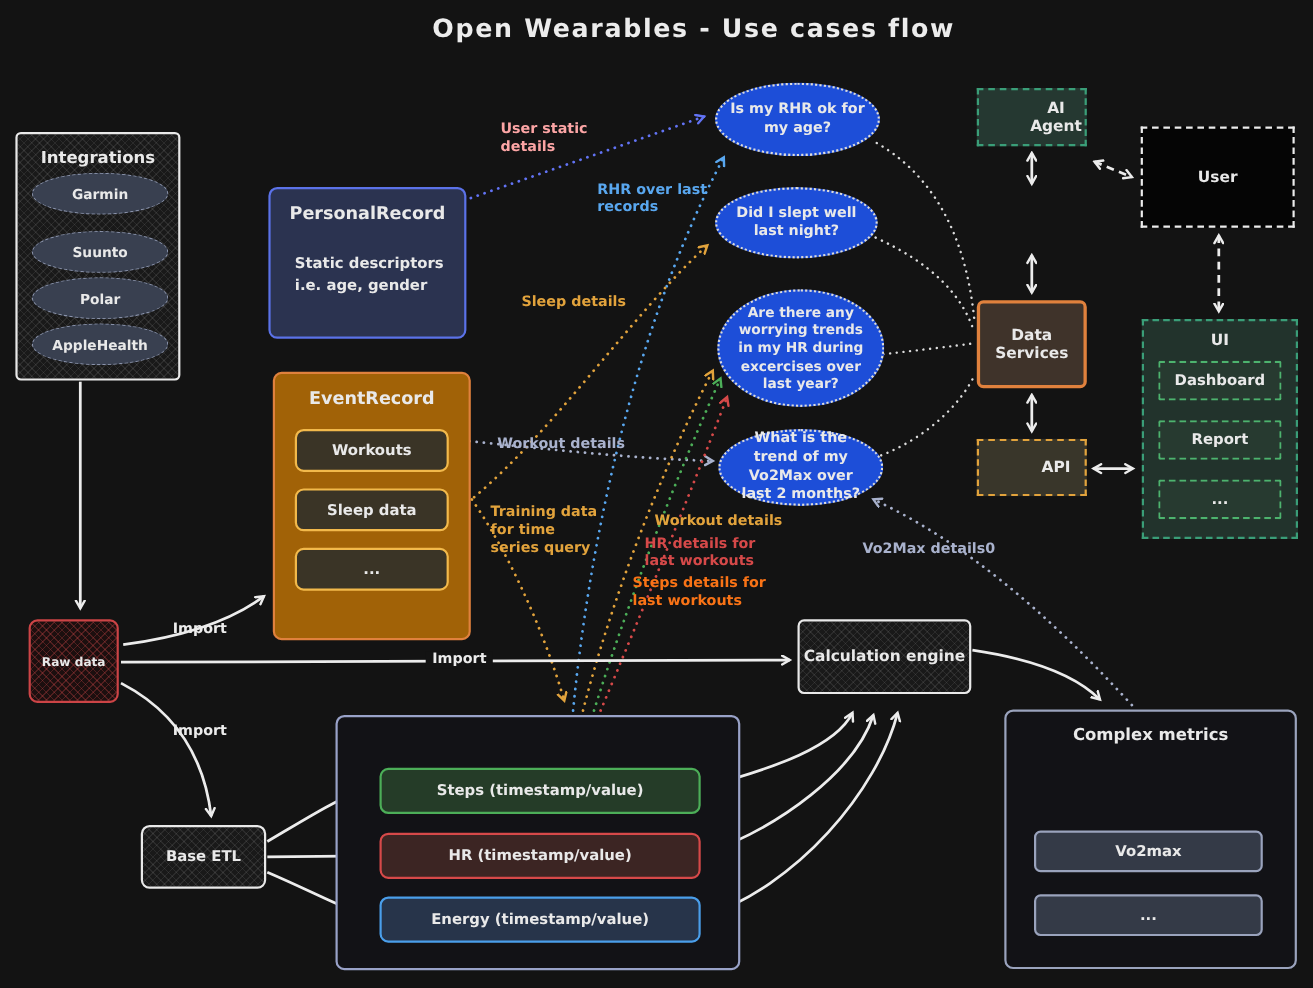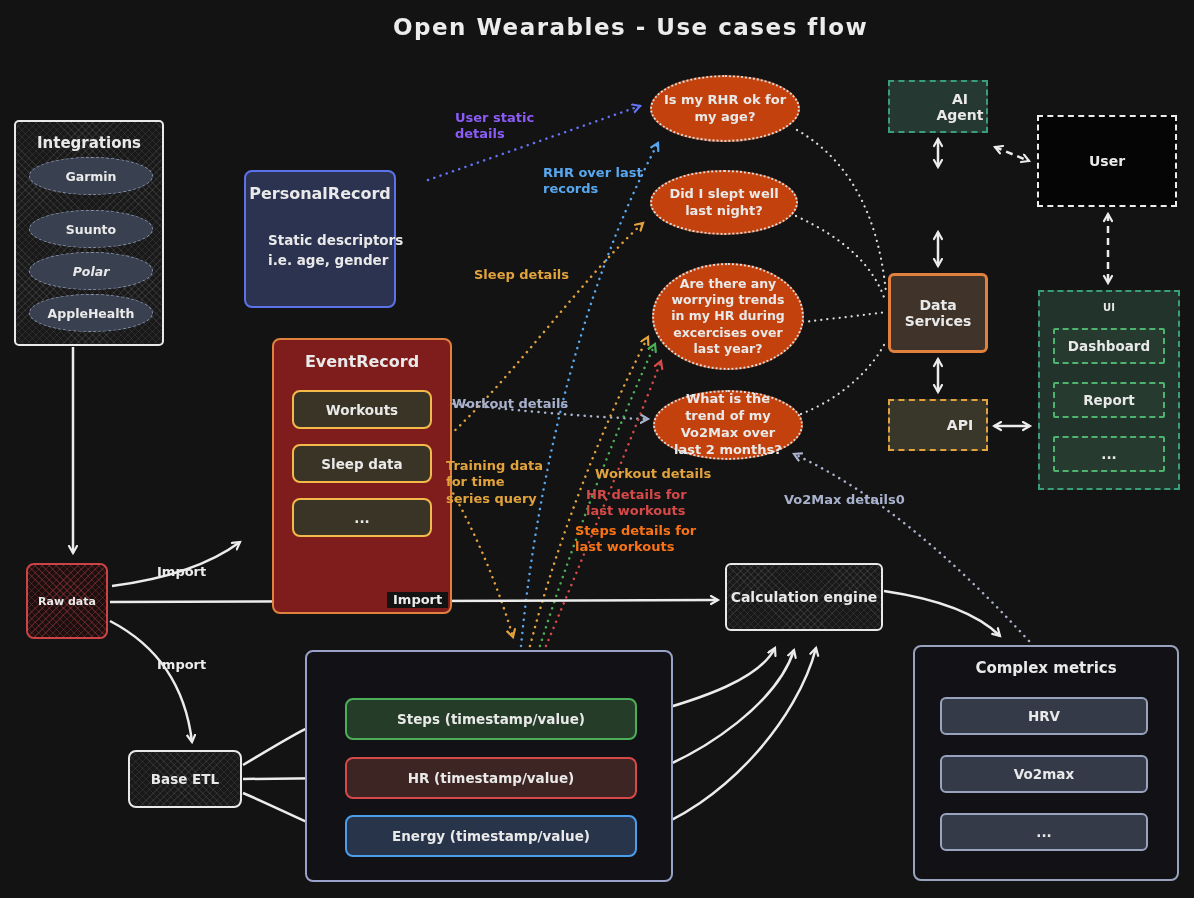--- a/index.html
+++ b/index.html
@@ -11,21 +11,21 @@
   .lbl{z-index:3;position:absolute;font-size:13px;line-height:1.25;}
   .title{z-index:3;font-size:23px;letter-spacing:1.5px;color:#ececec;white-space:nowrap;}
   .hatch{background-color:#191919;
     background-image:repeating-linear-gradient(45deg,rgba(255,255,255,.08) 0 1px,transparent 1px 5px),
                      repeating-linear-gradient(-45deg,rgba(255,255,255,.08) 0 1px,transparent 1px 5px);}
   .hatch-red{background-color:#1c0f0f;
     background-image:repeating-linear-gradient(45deg,rgba(214,73,74,.28) 0 1px,transparent 1px 5px),
                      repeating-linear-gradient(-45deg,rgba(214,73,74,.28) 0 1px,transparent 1px 5px);}
   .boxtitle{position:absolute;left:0;right:0;text-align:center;font-size:15px;}
   .cfix{display:flex;align-items:center;justify-content:center;text-align:center;}
-  .ellipse{border:2px dotted #dcdcdc;border-radius:50%;background:#c2410c;z-index:2;
+  .ellipse{border:2px dotted #dcdcdc;border-radius:50%;background:#1d4ed8;z-index:2;
            display:flex;align-items:center;justify-content:center;text-align:center;
            font-size:13px;line-height:1.3;padding:6px 10px;}
   .pill{border:1.5px dashed #8a93ab;border-radius:50%;background:#394050;
         display:flex;align-items:center;justify-content:center;font-size:12.5px;}
   .innerbox{display:flex;align-items:center;justify-content:center;font-size:13.5px;border-radius:8px;}
 </style>
 </head>
 <body>
 
 <div class="canvas">
@@ -93,74 +93,73 @@
     <path d="M 638 834 C 725 806, 798 718, 816 648" stroke="#ececec" stroke-width="2.5" fill="none" marker-end="url(#ah-white)"></path>
     <path d="M 884 591 C 938 599, 978 614, 1000 636" stroke="#ececec" stroke-width="2.5" fill="none" marker-end="url(#ah-white)"></path>
   </svg>
 
   <div class="abs title" style="left:393px;top:14px;">Open Wearables - Use cases flow</div>
 
   <div class="abs node hatch" style="left:14px;top:120px;width:150px;height:226px;border:2.5px solid #e9e9e9;border-radius:5px;padding-left:46px;">
     <div class="boxtitle" style="top:12px;">Integrations</div>
     <div class="abs pill" style="left:13px;top:35px;width:124px;height:38px;">Garmin</div>
     <div class="abs pill" style="left:13px;top:88px;width:124px;height:38px;">Suunto</div>
-    <div class="abs pill" style="left:13px;top:130px;width:124px;height:38px;font-style:italic;">Polar</div>
+    <div class="abs pill" style="left:13px;top:130px;width:124px;height:38px;">Polar</div>
     <div class="abs pill" style="left:13px;top:172px;width:124px;height:38px;">AppleHealth</div>
   </div>
 
-  <div class="abs node" style="left:244px;top:170px;width:152px;height:138px;border:2.5px solid #5b72e8;border-radius:8px;background:#2b3350;">
+  <div class="abs node" style="left:244px;top:170px;width:180px;height:138px;border:2.5px solid #5b72e8;border-radius:8px;background:#2b3350;">
     <div class="boxtitle" style="top:12px;font-size:16px;">PersonalRecord</div>
     <div class="abs" style="left:22px;top:58px;width:140px;font-size:13.5px;line-height:1.5;">Static descriptors i.e. age, gender</div>
   </div>
 
-  <div class="abs node" style="left:248px;top:338px;width:180px;height:276px;border:2.5px solid #e0813d;border-radius:8px;background:#7f1d1d;margin-left:24px;">
+  <div class="abs node" style="left:248px;top:338px;width:180px;height:244px;border:2.5px solid #e0813d;border-radius:8px;background:#a16207;">
     <div class="boxtitle" style="top:12px;font-size:16px;">EventRecord</div>
     <div class="abs innerbox" style="left:18px;top:50px;width:140px;height:39px;border:2px solid #f2b94b;background:#3a3426;">Workouts</div>
     <div class="abs innerbox" style="left:18px;top:104px;width:140px;height:39px;border:2px solid #f2b94b;background:#3a3426;">Sleep data</div>
     <div class="abs innerbox" style="left:18px;top:158px;width:140px;height:39px;border:2px solid #f2b94b;background:#3a3426;">...</div>
   </div>
 
   <div class="abs ellipse" style="left:650px;top:75px;width:150px;height:67px;">Is my RHR ok for my age?</div>
   <div class="abs ellipse" style="left:650px;top:170px;width:148px;height:65px;">Did I slept well last night?</div>
   <div class="abs ellipse" style="left:652px;top:263px;width:152px;height:107px;font-size:12.5px;">Are there any worrying trends in my HR during excercises over last year?</div>
   <div class="abs ellipse" style="left:653px;top:390px;width:150px;height:70px;">What is the trend of my Vo2Max over last 2 months?</div>
 
   <div class="abs node cfix" style="left:888px;top:80px;width:100px;height:53px;border:2.5px dashed #3a9e78;background:#253831;font-size:14px;padding-left:44px;">AI Agent</div>
   <div class="abs node cfix" style="left:888px;top:273px;width:100px;height:80px;border:3px solid #e0813d;border-radius:6px;background:#3f332a;font-size:14px;padding:0 12px;text-align:center;">Data Services</div>
   <div class="abs node cfix" style="left:888px;top:399px;width:100px;height:52px;border:2.5px dashed #e2a33c;background:#39362a;font-size:14px;padding-left:44px;">API</div>
 
   <div class="abs node cfix" style="left:1037px;top:115px;width:140px;height:92px;border:2.5px dashed #ececec;background:#050505;font-size:14px;">User</div>
 
   <div class="abs node" style="left:1038px;top:290px;width:142px;height:200px;border:2.5px dashed #3a9e78;background:#22332c;">
-    <div class="boxtitle" style="top:10px;font-size:10px;">UI</div>
+    <div class="boxtitle" style="top:10px;font-size:14px;">UI</div>
     <div class="abs innerbox" style="left:13px;top:36px;width:112px;height:36px;border:2px dashed #4db36e;background:#273a30;border-radius:2px;">Dashboard</div>
     <div class="abs innerbox" style="left:13px;top:90px;width:112px;height:36px;border:2px dashed #4db36e;background:#273a30;border-radius:2px;">Report</div>
     <div class="abs innerbox" style="left:13px;top:144px;width:112px;height:36px;border:2px dashed #4db36e;background:#273a30;border-radius:2px;">...</div>
   </div>
 
   <div class="abs node cfix hatch-red" style="left:26px;top:563px;width:82px;height:76px;border:2.5px solid #cc4446;border-radius:8px;font-size:11px;text-align:center;">Raw data</div>
   <div class="abs node cfix hatch" style="left:128px;top:750px;width:114px;height:58px;border:2px solid #e9e9e9;border-radius:8px;font-size:13.5px;">Base ETL</div>
 
   <div class="abs node" style="left:305px;top:650px;width:368px;height:232px;border:2px solid #99a2c8;border-radius:8px;background:#121216;">
     <div class="boxtitle" style="top:10px;margin-top:43px;">DataPointSeries</div>
     <div class="abs innerbox" style="left:38px;top:46px;width:292px;height:42px;border:2.5px solid #4cae58;background:#253c28;">Steps (timestamp/value)</div>
     <div class="abs innerbox" style="left:38px;top:105px;width:292px;height:42px;border:2.5px solid #d64949;background:#3c2523;">HR (timestamp/value)</div>
     <div class="abs innerbox" style="left:38px;top:163px;width:292px;height:42px;border:2.5px solid #4a9eea;background:#27344a;">Energy (timestamp/value)</div>
   </div>
 
   <div class="abs node cfix hatch" style="left:725px;top:563px;width:158px;height:68px;border:2.5px solid #e9e9e9;border-radius:6px;font-size:14px;">Calculation engine</div>
 
   <div class="abs node" style="left:913px;top:645px;width:266px;height:236px;border:2px solid #9aa3bd;border-radius:8px;background:#121216;">
     <div class="boxtitle" style="top:12px;">Complex metrics</div>
-    <div class="abs innerbox" style="left:25px;top:50px;width:208px;height:38px;border:2px solid #9aa3bd;background:#343a47;border-radius:6px;">HRV</div>
     <div class="abs innerbox" style="left:25px;top:108px;width:208px;height:38px;border:2px solid #9aa3bd;background:#343a47;border-radius:6px;">Vo2max</div>
     <div class="abs innerbox" style="left:25px;top:166px;width:208px;height:38px;border:2px solid #9aa3bd;background:#343a47;border-radius:6px;">...</div>
   </div>
 
-  <div class="lbl" style="left:455px;top:110px;width:95px;color:#8b5cf6;">User static details</div>
+  <div class="lbl" style="left:455px;top:110px;width:95px;color:#fca5a5;">User static details</div>
   <div class="lbl" style="left:543px;top:165px;width:115px;color:#59a7ef;">RHR over last records</div>
   <div class="lbl" style="left:474px;top:267px;color:#e2a33c;white-space:nowrap;">Sleep details</div>
   <div class="lbl" style="left:452px;top:396px;color:#a9b2cd;white-space:nowrap;">Workout details</div>
   <div class="lbl" style="left:446px;top:458px;width:105px;color:#e2a33c;">Training data for time series query</div>
   <div class="lbl" style="left:595px;top:466px;color:#e2a33c;white-space:nowrap;">Workout details</div>
   <div class="lbl" style="left:586px;top:487px;width:120px;color:#d64949;">HR details for last workouts</div>
   <div class="lbl" style="left:575px;top:523px;width:145px;color:#f97316;">Steps details for last workouts</div>
   <div class="lbl" style="left:784px;top:492px;color:#a9b2cd;white-space:nowrap;">Vo2Max details0</div>
   <div class="lbl" style="left:157px;top:564px;color:#ececec;white-space:nowrap;">Import</div>
   <div class="lbl" style="left:387px;top:592px;color:#ececec;white-space:nowrap;background:#131313;padding:0 6px;">Import</div>

